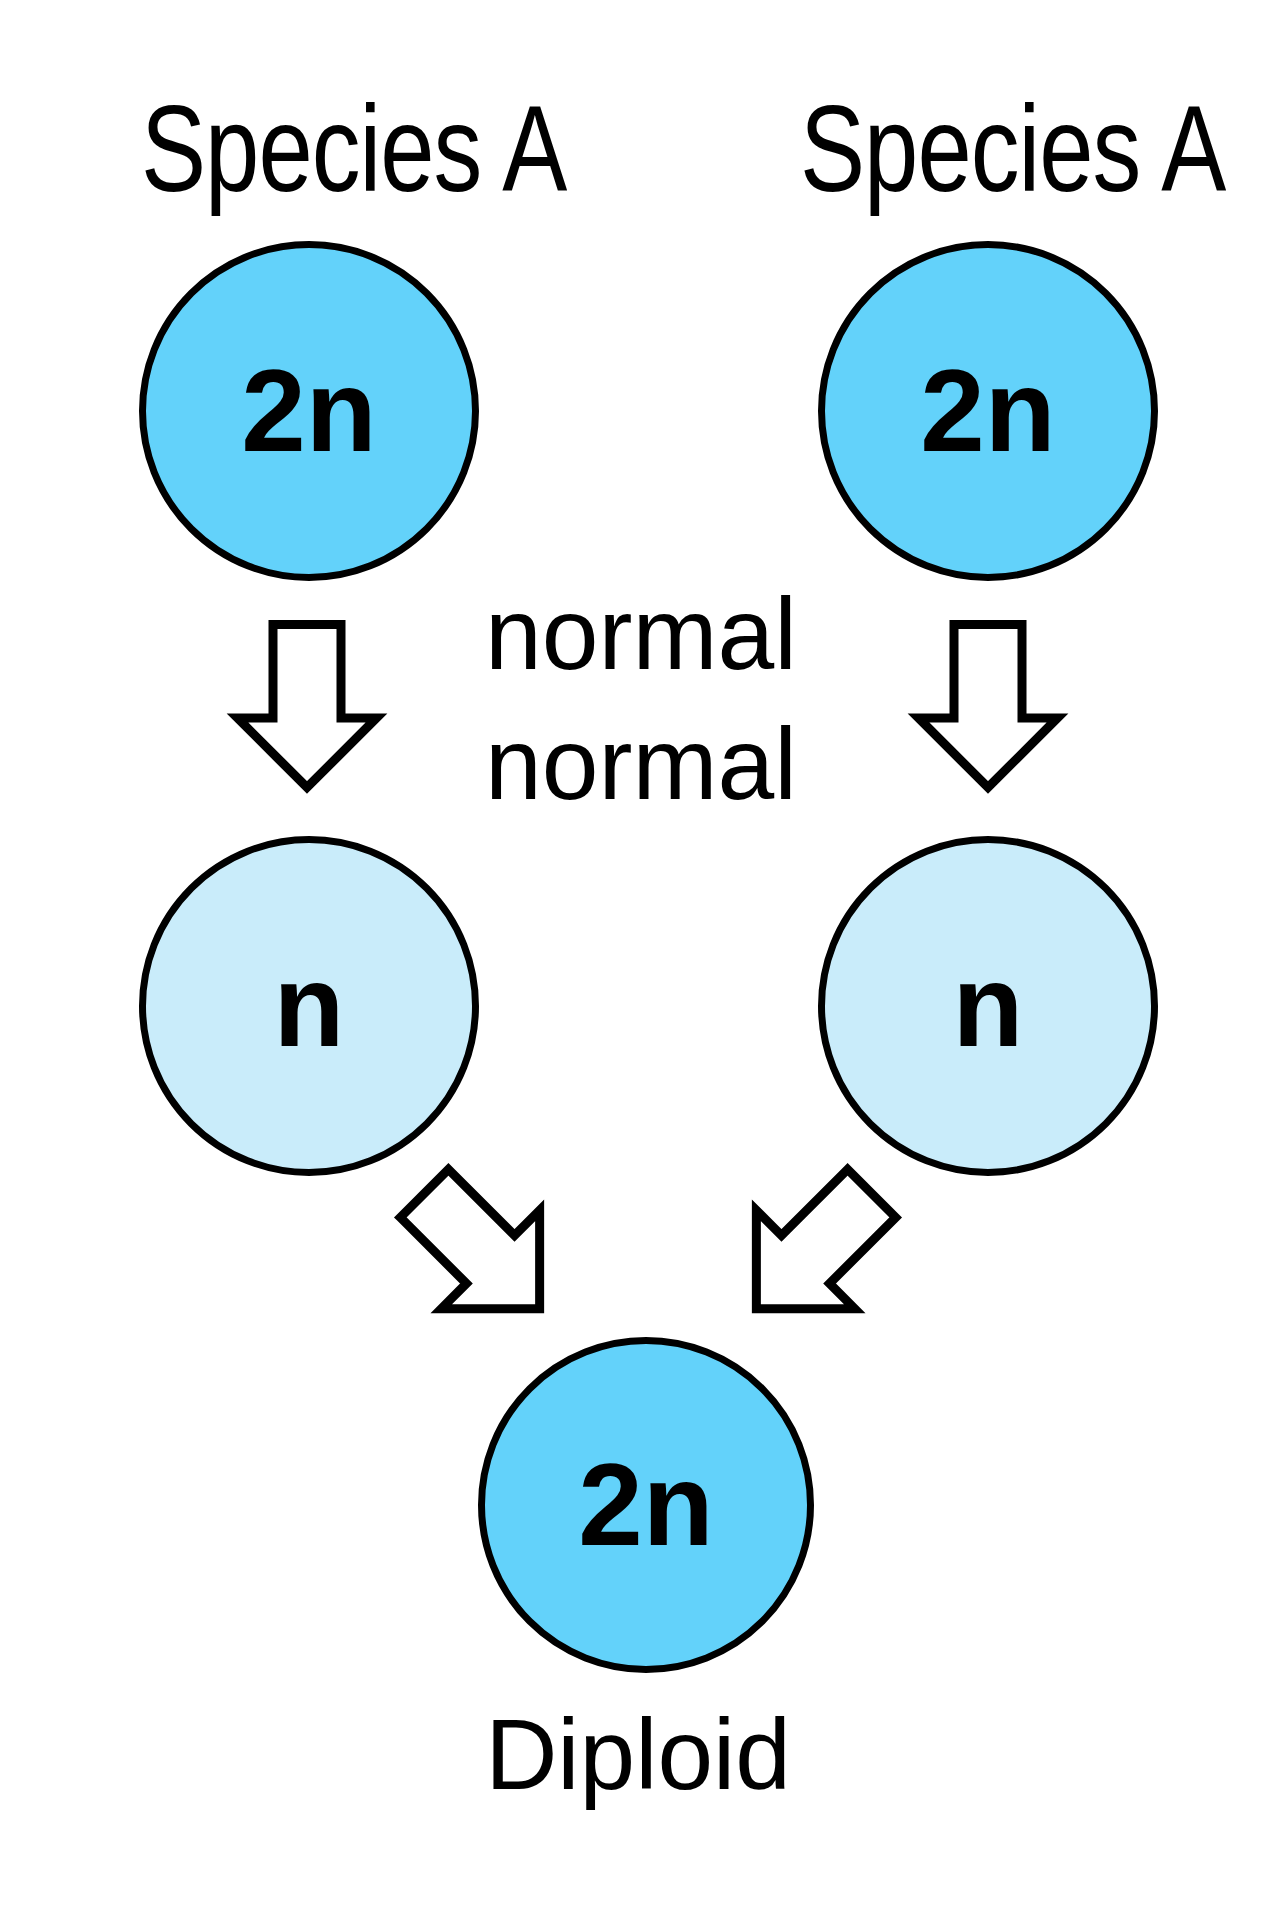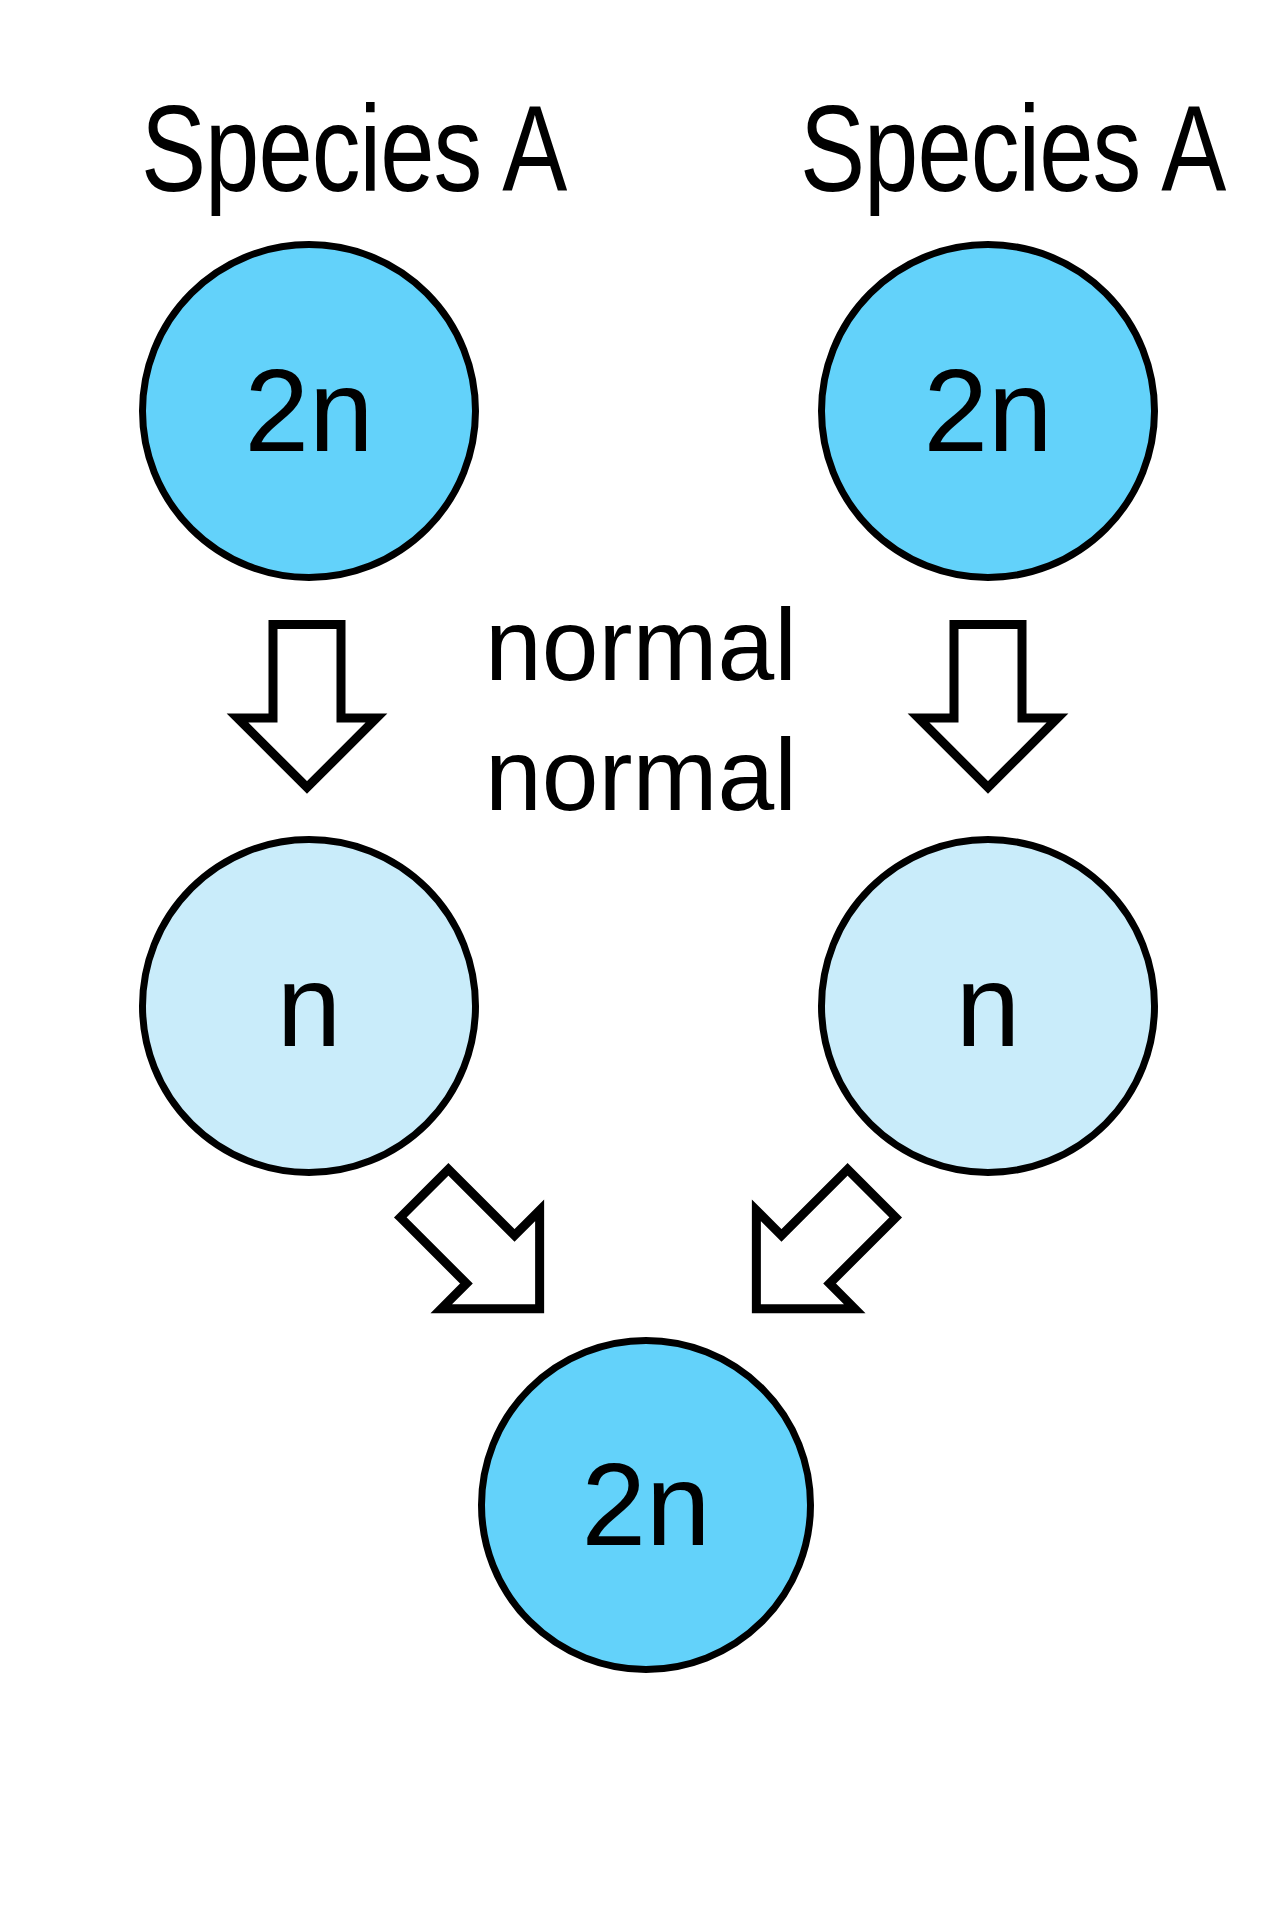--- a/index.html
+++ b/index.html
@@ -25,21 +25,21 @@
   }
   .heading.left  { left: 99px;  top: 88px; }
   .heading.right { left: 758px; top: 88px; }
 
   .cell {
     position: absolute;
     box-sizing: border-box;
     border: 7px solid var(--outline, #000);
     border-radius: 50%;
     display: flex; align-items: center; justify-content: center;
-    font-weight: 400;
+    font-weight: 700;
   }
   .cell .cell-label { line-height: 1; }
   .cell.parent {
     width: 340px; height: 340px;
     background: var(--parent-cell-fill, #63D2FA);
     font-size: 116px;
   }
   .cell.parent.left  { left: 139px; top: 241px; }
   .cell.parent.right { left: 818px; top: 241px; }
   .cell.gamete {
@@ -68,21 +68,20 @@
   .arrow.down-right-c { left: 914px; top: 620px; }
   .arrow.diag-left    { left: 408px; top: 1165px; transform: rotate(-45deg); }
   .arrow.diag-right   { left: 740px; top: 1165px; transform: rotate(45deg); }
 
   .process-label {
     position: absolute;
     left: 411px; top: 569px; width: 460px;
     text-align: center;
     font-size: 102px;
     line-height: 130px;
-    margin-top: 11px;
   }
   .process-label span { display: block; }
 
   .caption {
     position: absolute;
     left: 438px; top: 1704px; width: 400px;
     text-align: center;
     font-size: 100px;
     line-height: 1;
   }
@@ -133,14 +132,15 @@
   <div class="arrow diag-right">
     <svg viewBox="0 0 148 172" xmlns="http://www.w3.org/2000/svg" aria-hidden="true">
       <path d="M40 4.5 L40 98 L4.5 98 L74 167.5 L143.5 98 L108 98 L108 4.5 Z"></path>
     </svg>
   </div>
 
   <div class="cell result">
     <span class="cell-label">2n</span>
   </div>
 
+  <div class="caption">Diploid</div>
 
 </div>
 
 </body></html>

